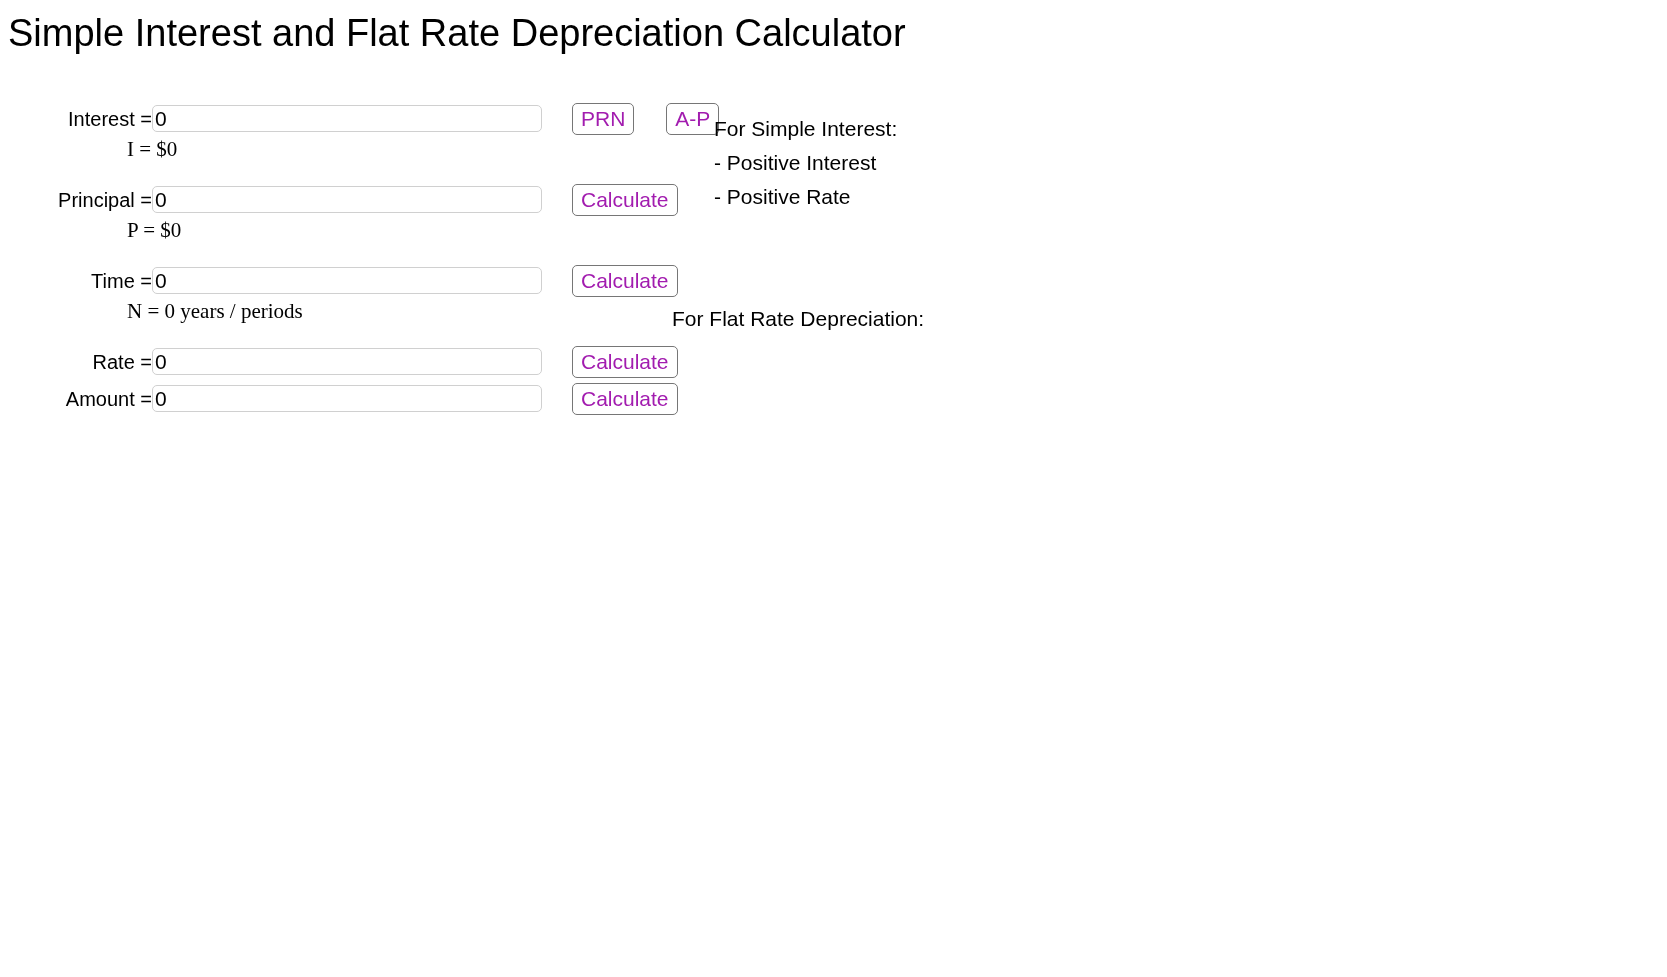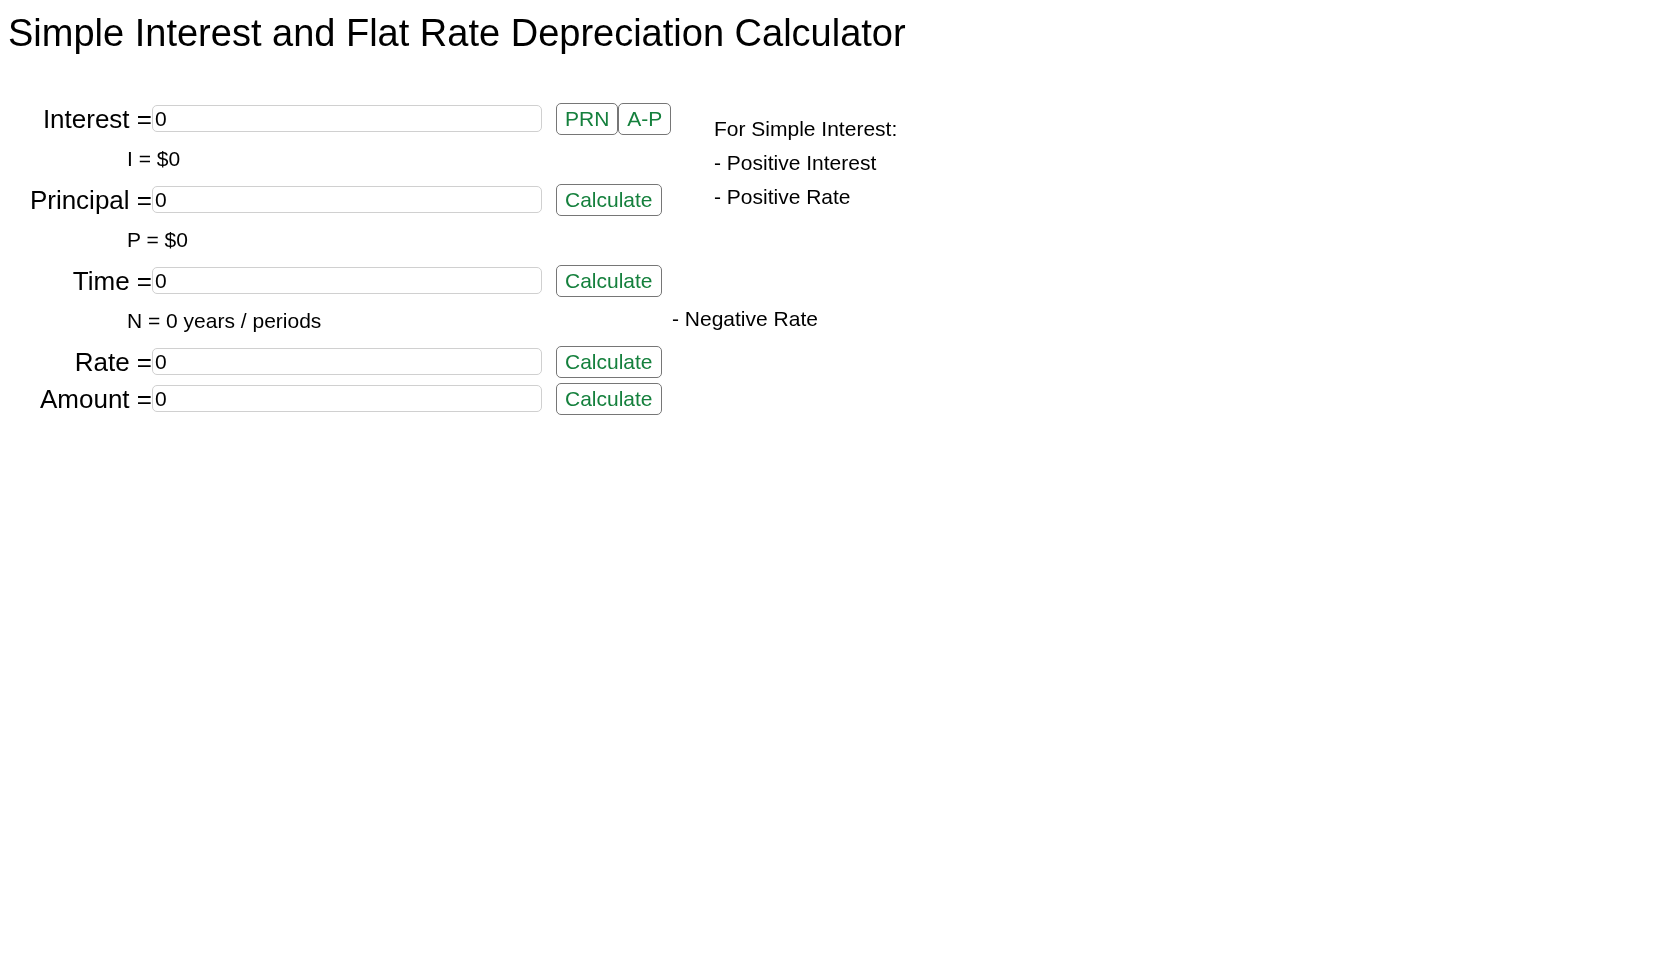--- a/index.html
+++ b/index.html
@@ -36,21 +36,21 @@
   .form-row {
     position: relative;
     height: 37px;
     display: flex;
     align-items: center;
   }
 
   .row-label {
     width: 152px;
     text-align: right;
-    font-size: 26px;
+    font-size: 20px;
     line-height: 24px;
     white-space: nowrap;
     padding: 0;
   }
 
   .row-input {
     width: 390px;
     height: 27px;
     box-sizing: border-box;
     font-family: "Liberation Sans", sans-serif;
@@ -70,34 +70,34 @@
     display: flex;
     align-items: center;
     gap: 0px;
   }
 
   .calc-button {
     font-family: "Liberation Sans", sans-serif;
     font-size: 21px;
     line-height: 24px;
     padding: 3px 8px;
-    margin: 0;
+    margin: 16px;
     background: #ffffff;
-    color: #15803d;
+    color: #a21caf;
     border: 1px solid #767676;
     border-radius: 5px;
     cursor: pointer;
     white-space: nowrap;
   }
 
   .result-row {
     height: 44px;
     display: flex;
-    align-items: center;
     padding-left: 127px;
+    font-family: Liberation Serif, serif;
   }
 
   .result-row.narrow {
   }
 
   .result-text {
     font-size: 21px;
     line-height: 24px;
     white-space: nowrap;
   }
@@ -175,14 +175,14 @@
 
 </div>
 
 <div class="notes" id="notes-simple">
   <div class="note-line">For Simple Interest:</div>
   <div class="note-line">- Positive Interest</div>
   <div class="note-line">- Positive Rate</div>
 </div>
 
 <div class="notes" id="notes-flat">
-  <div class="note-line">- Negative Rate</div>
+  <div class="note-line">For Flat Rate Depreciation:</div>
 </div>
 
 </body></html>

